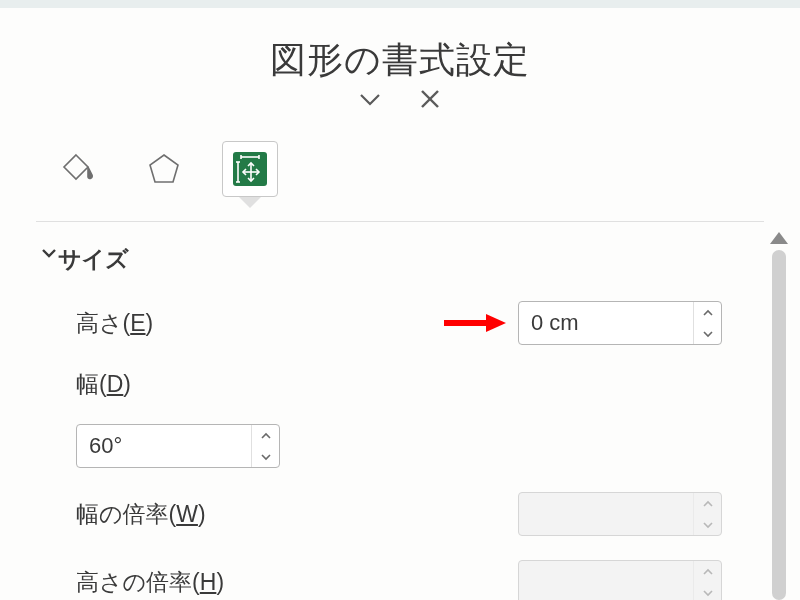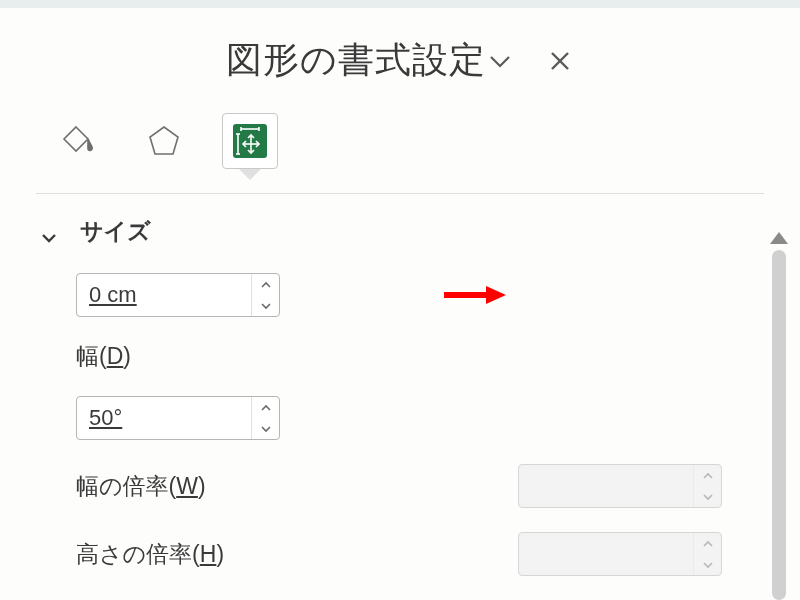--- a/index.html
+++ b/index.html
@@ -7,22 +7,23 @@
   font-family: "Yu Gothic UI", "Meiryo", sans-serif;
   background: #fdfdfc;
   width: 800px;
   height: 600px;
   overflow: hidden;
   color: #3a3a3a;
 }
 .top-strip { height: 8px; background: #e8eeee; }
 .panel { padding: 0 28px; position: relative; }
 .header {
-  display: flex; align-items: center; justify-content: center;
+  display: flex; align-items: center; justify-content: space-between;
   padding: 28px 0 22px 0;
+  flex-direction: column;
 }
 .title { font-size: 36px; font-weight: 400; letter-spacing: 1px; }
 .header-controls { display: flex; gap: 32px; align-items: center; }
 .hdr-btn { width: 28px; height: 28px; display:flex; align-items:center; justify-content:center; cursor:pointer; }
 .hdr-btn svg { stroke: #5a5a5a; }
 
 .tabs {
   display: flex; gap: 30px; align-items: center;
   padding: 6px 14px 18px 22px;
   position: relative;
@@ -41,39 +42,38 @@
   width:0; height:0; border-left:11px solid transparent; border-right:11px solid transparent;
   border-top:11px solid #e0e0e0;
 }
 .divider { height:1px; background:#e0e0e0; margin: 6px 8px 0 8px; }
 
 .content {
   position: relative;
   padding-right: 40px;
 }
 .section-header {
-  display:flex; align-items:flex-end; gap:22px;
+  display:flex; align-items:flex-start; gap:0;
   padding: 22px 0 14px 12px;
   cursor:pointer;
 }
 .section-title { font-weight:700; font-size:23px; }
 .rows { padding-left: 48px; padding-right: 10px; }
 .row {
   display:flex; align-items:center; justify-content:space-between;
   padding: 12px 0;
   position: relative;
 }
 .row-label { font-size:23px; }
 .row-label .accel { text-decoration: underline; }
 
 .spinner {
   width: 204px; display:flex; align-items:stretch;
   border:1px solid #b5b5b5; border-radius:4px; background:#fff;
   height: 44px;
-  text-decoration: underline;
 }
 .spinner.disabled { background:#f3f3f3; color:#a0a0a0; border-color:#d6d6d6; }
 .spinner-val {
   flex:1; padding: 0 12px; font-size:22px; display:flex; align-items:center;
 }
 .spinbtns {
   width: 28px; display:flex; flex-direction:column; border-left:1px solid #e0e0e0;
 }
 .spinner.disabled .spinbtns { border-left-color:#eaeaea; }
 .sbtn {
@@ -161,20 +161,21 @@
 
     <div class="section-header">
       <svg width="18" height="18" viewBox="0 0 18 18" fill="none" stroke="#3a3a3a" stroke-width="2.4">
           <polyline points="3,6 9,12 15,6"></polyline>
         </svg>
       <div class="section-title">サイズ</div>
     </div>
 
     <div class="rows" id="rows-container">
         <div class="row">
+          <div class="row-label"><span>高さ(</span><span class="accel">E</span><span>)</span></div>
           <div class="arrow-annot">
             <svg width="64" height="22" viewBox="0 0 64 22">
               <line x1="2" y1="11" x2="46" y2="11" stroke="#ff0000" stroke-width="6"></line>
               <polygon points="44,2 64,11 44,20" fill="#ff0000"></polygon>
             </svg>
           </div>
           <div class="spinner">
             <div class="spinner-val">0 cm</div>
             <div class="spinbtns">
               <div class="sbtn">
@@ -188,21 +189,21 @@
                 </svg>
               </div>
             </div>
           </div>
         </div>
         <div class="row">
           <div class="row-label"><span>幅(</span><span class="accel">D</span><span>)</span></div>
         </div>
         <div class="row">
           <div class="spinner">
-            <div class="spinner-val">50°</div>
+            <div class="spinner-val">60°</div>
             <div class="spinbtns">
               <div class="sbtn">
                 <svg width="12" height="8" viewBox="0 0 12 8" fill="none" stroke-width="1.6">
                   <polyline points="2,6 6,2 10,6"></polyline>
                 </svg>
               </div>
               <div class="sbtn">
                 <svg width="12" height="8" viewBox="0 0 12 8" fill="none" stroke-width="1.6">
                   <polyline points="2,2 6,6 10,2"></polyline>
                 </svg>

